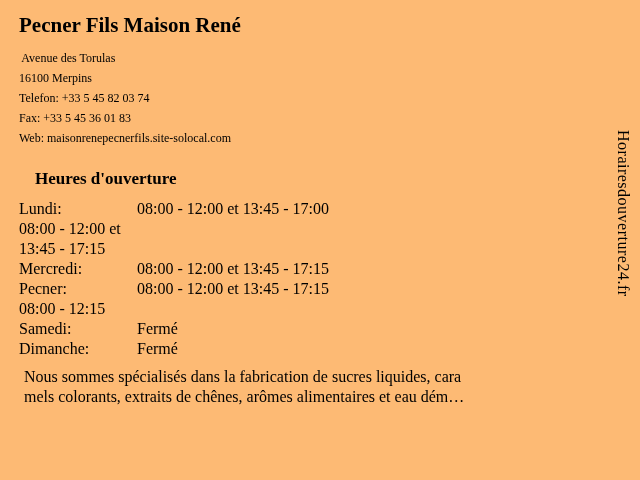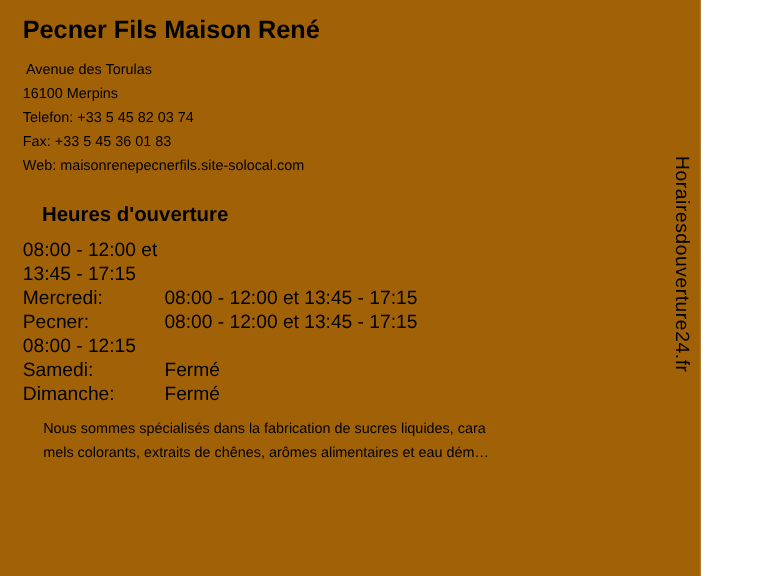--- a/index.html
+++ b/index.html
@@ -2,25 +2,25 @@
 <html><head>
 <meta charset="utf-8">
 <style>
   html, body {
     margin: 0;
     padding: 0;
     background: #ffffff;
   }
   .page {
     position: relative;
-    width: 584px;
+    width: 640px;
     height: 480px;
-    background: #a16207;
+    background: #fdba74;
     color: #000000;
-    font-family: Liberation Sans, sans-serif;
+    font-family: Liberation Serif, serif;
     overflow: hidden;
     box-sizing: border-box;
   }
   .content {
     padding: 10px 0 0 19px;
   }
   .title {
     font-size: 21px;
     line-height: 27px;
     font-weight: bold;
@@ -46,22 +46,22 @@
     line-height: 20px;
   }
   .hours-row {
     display: grid;
     grid-template-columns: 118px 1fr;
   }
   .info-heading {
     margin-top: 19px;
   }
   .info-text {
-    margin: 8px 0 0 17px;
-    font-size: 12px;
+    margin: 8px 0 0 5px;
+    font-size: 16px;
     line-height: 20px;
     white-space: pre;
   }
   .watermark {
     position: absolute;
     top: 130px;
     right: 8px;
     writing-mode: vertical-rl;
     font-size: 16px;
     letter-spacing: 0.5px;
@@ -80,20 +80,24 @@
       <div class="line"> Avenue des Torulas</div>
       <div class="line">16100 Merpins</div>
       <div class="line"><span>Telefon:</span> <span>+33 5 45 82 03 74</span></div>
       <div class="line"><span>Fax:</span> <span>+33 5 45 36 01 83</span></div>
       <div class="line"><span>Web:</span> <span>maisonrenepecnerfils.site-solocal.com</span></div>
     </div>
 
     <h2 class="section-heading">Heures d'ouverture</h2>
 
     <div class="hours">
+      <div class="hours-row">
+        <span>Lundi:</span>
+          <span>08:00 - 12:00 et 13:45 - 17:00</span>
+      </div>
       <div class="hours-row">
           <span>08:00 - 12:00 et 13:45 - 17:15</span>
       </div>
       <div class="hours-row">
         <span>Mercredi:</span>
           <span>08:00 - 12:00 et 13:45 - 17:15</span>
       </div>
       <div class="hours-row">
         <span>Pecner:</span>
           <span>08:00 - 12:00 et 13:45 - 17:15</span>

